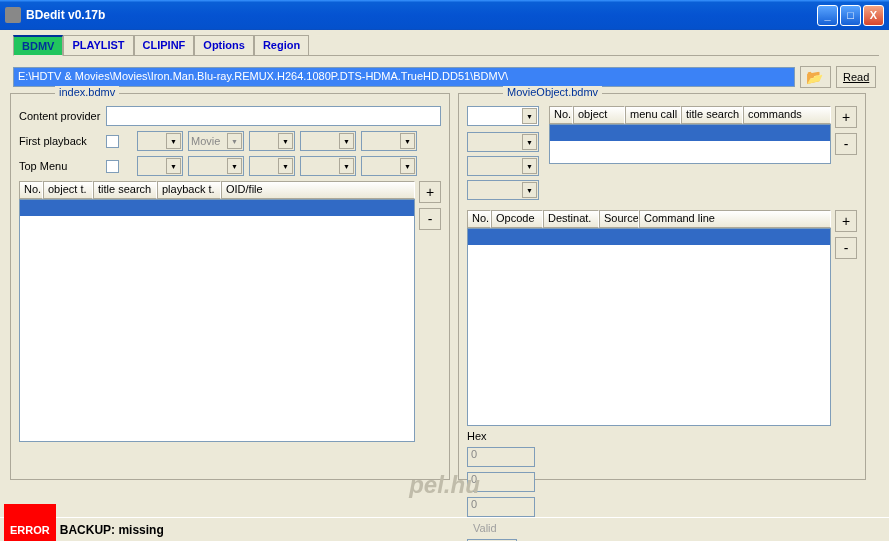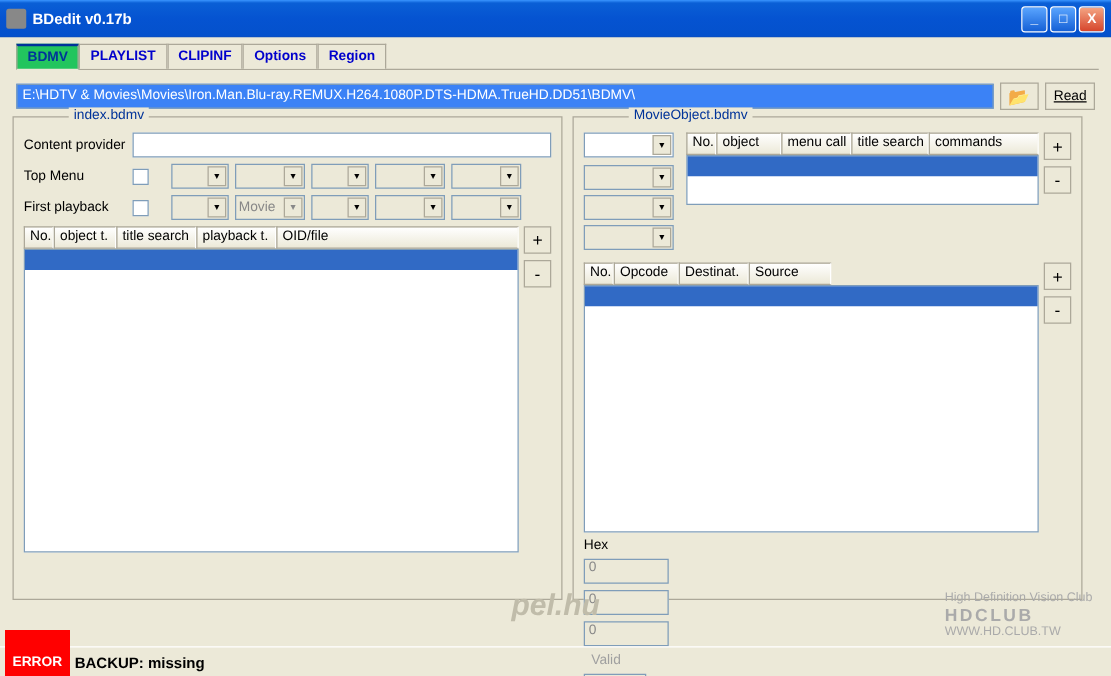--- a/index.html
+++ b/index.html
@@ -92,48 +92,48 @@
 
   <div class="panels">
 
     <div class="panel left">
       <div class="panel-title">index.bdmv</div>
       <div class="form-row">
         <div class="form-lbl">Content provider</div>
         <input class="text-in" style="flex: 1 1 0%;">
       </div>
       <div class="form-row">
-        <div class="form-lbl">Top Menu</div>
-        <div class="checkbox"></div>
-        <div style="width:8px"></div>
-        <div class="combo" style="width:46px">
-            <span class="arrow">▼</span>
-          </div>
-        <div class="combo" style="width:56px">
-            <span class="arrow">▼</span>
-          </div>
-        <div class="combo" style="width:46px">
-            <span class="arrow">▼</span>
-          </div>
-        <div class="combo" style="width:56px">
-            <span class="arrow">▼</span>
-          </div>
-        <div class="combo" style="width:56px">
-            <span class="arrow">▼</span>
-          </div>
-      </div>
-      <div class="form-row">
         <div class="form-lbl">First playback</div>
         <div class="checkbox"></div>
         <div style="width:8px"></div>
         <div class="combo" style="width:46px">
             <span class="arrow">▼</span>
           </div>
         <div class="combo" style="width:56px;color:#888">
             <span>Movie</span>
+            <span class="arrow">▼</span>
+          </div>
+        <div class="combo" style="width:46px">
+            <span class="arrow">▼</span>
+          </div>
+        <div class="combo" style="width:56px">
+            <span class="arrow">▼</span>
+          </div>
+        <div class="combo" style="width:56px">
+            <span class="arrow">▼</span>
+          </div>
+      </div>
+      <div class="form-row">
+        <div class="form-lbl">Top Menu</div>
+        <div class="checkbox"></div>
+        <div style="width:8px"></div>
+        <div class="combo" style="width:46px">
+            <span class="arrow">▼</span>
+          </div>
+        <div class="combo" style="width:56px">
             <span class="arrow">▼</span>
           </div>
         <div class="combo" style="width:46px">
             <span class="arrow">▼</span>
           </div>
         <div class="combo" style="width:56px">
             <span class="arrow">▼</span>
           </div>
         <div class="combo" style="width:56px">
             <span class="arrow">▼</span>
@@ -195,21 +195,22 @@
           <button class="small-btn">+</button>
           <button class="small-btn">-</button>
         </div>
       </div>
       <div class="right-bot">
         <div style="flex:1">
           <div class="list-header">
             <div class="col" style="width:24px">No.</div>
             <div class="col" style="width:52px">Opcode</div>
             <div class="col" style="width:56px">Destinat.</div>
-            <div class="col" style="width:66px">Source</div>
+            <div class="col" style="width:40px">Source</div>
+            <div class="col" style="flex:1">Command line</div>
           </div>
           <div class="list-body t3">
             <div class="sel-row"></div>
           </div>
         </div>
         <div class="right-col-btns">
           <button class="small-btn">+</button>
           <button class="small-btn">-</button>
         </div>
       </div>
@@ -240,20 +241,19 @@
             <span>GPR</span>
             <span class="arrow">▼</span>
           </div>
         <div class="hex-in" style="width:50px">0</div>
         <div class="checkbox"></div>
       </div>
     </div>
   </div>
 
   <div class="watermark">pel.hu</div>
-  <div class="watermark2">High Definition Vision Club<br><b style="font-size:14px;letter-spacing:2px">HDCLUB</b><br>WWW.HD.CLUB.TW</div>
 
 
   <div class="status-bar">
     <span class="status-err">ERROR</span>
     <span style="font-weight:bold;font-size:12px">BACKUP: missing</span>
   </div>
 </div>
 
 </body></html>

